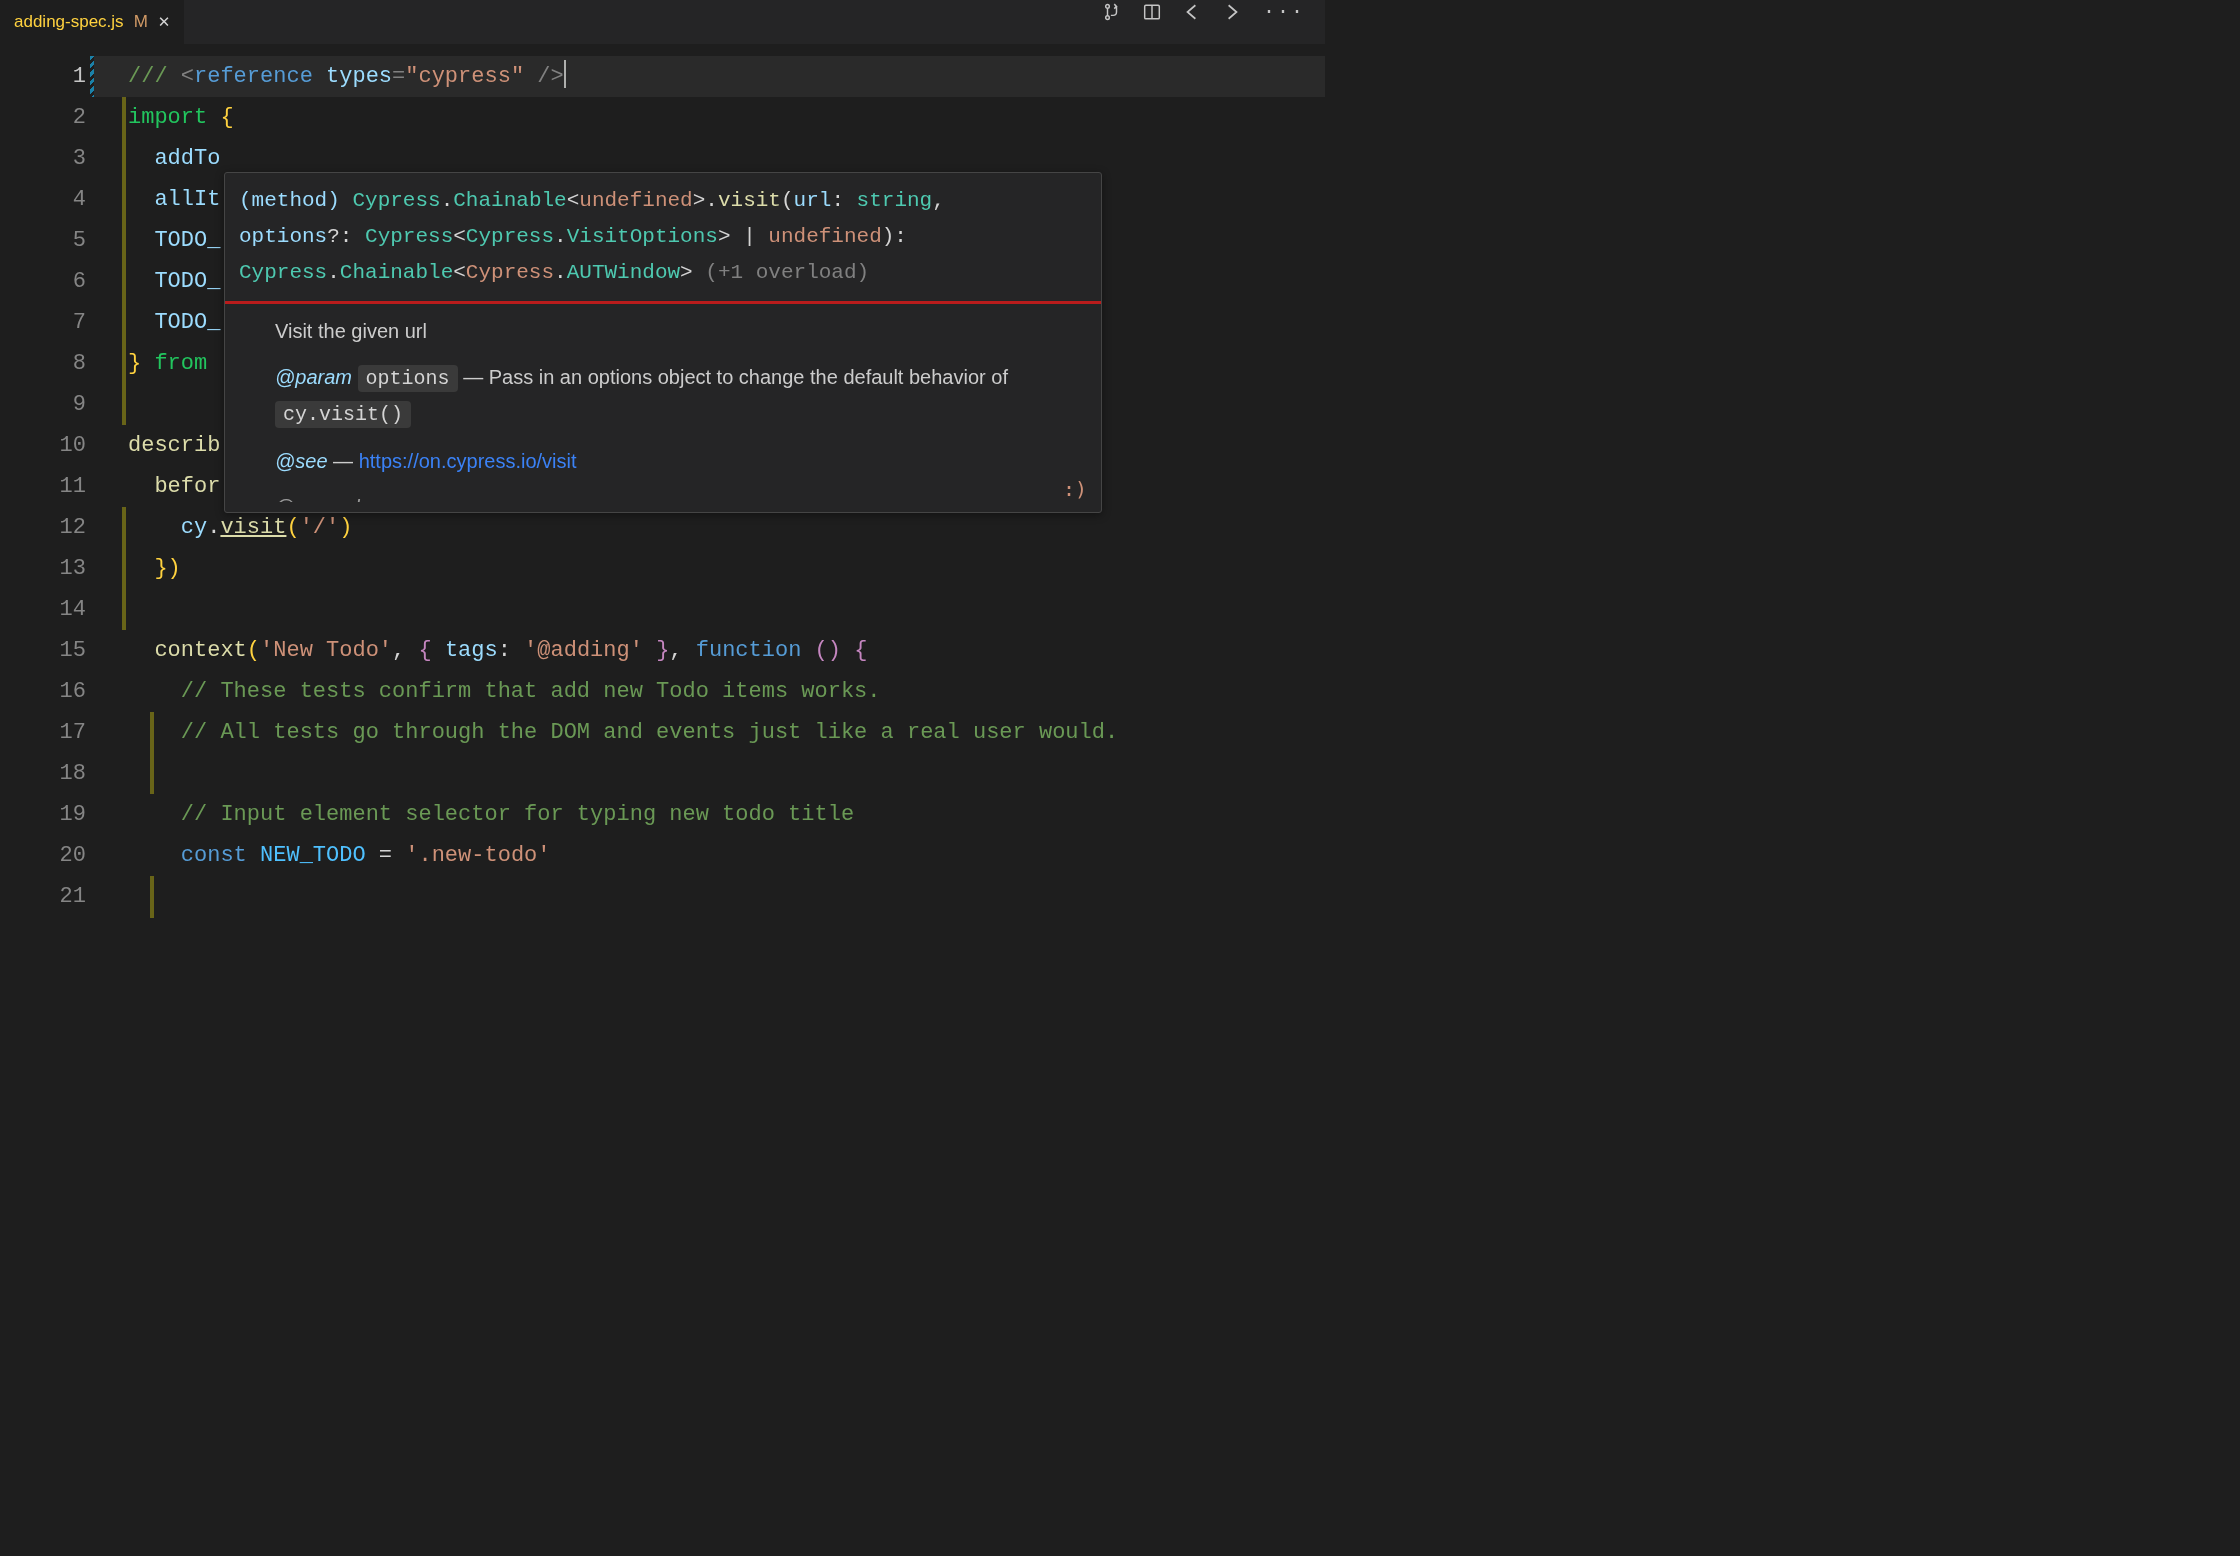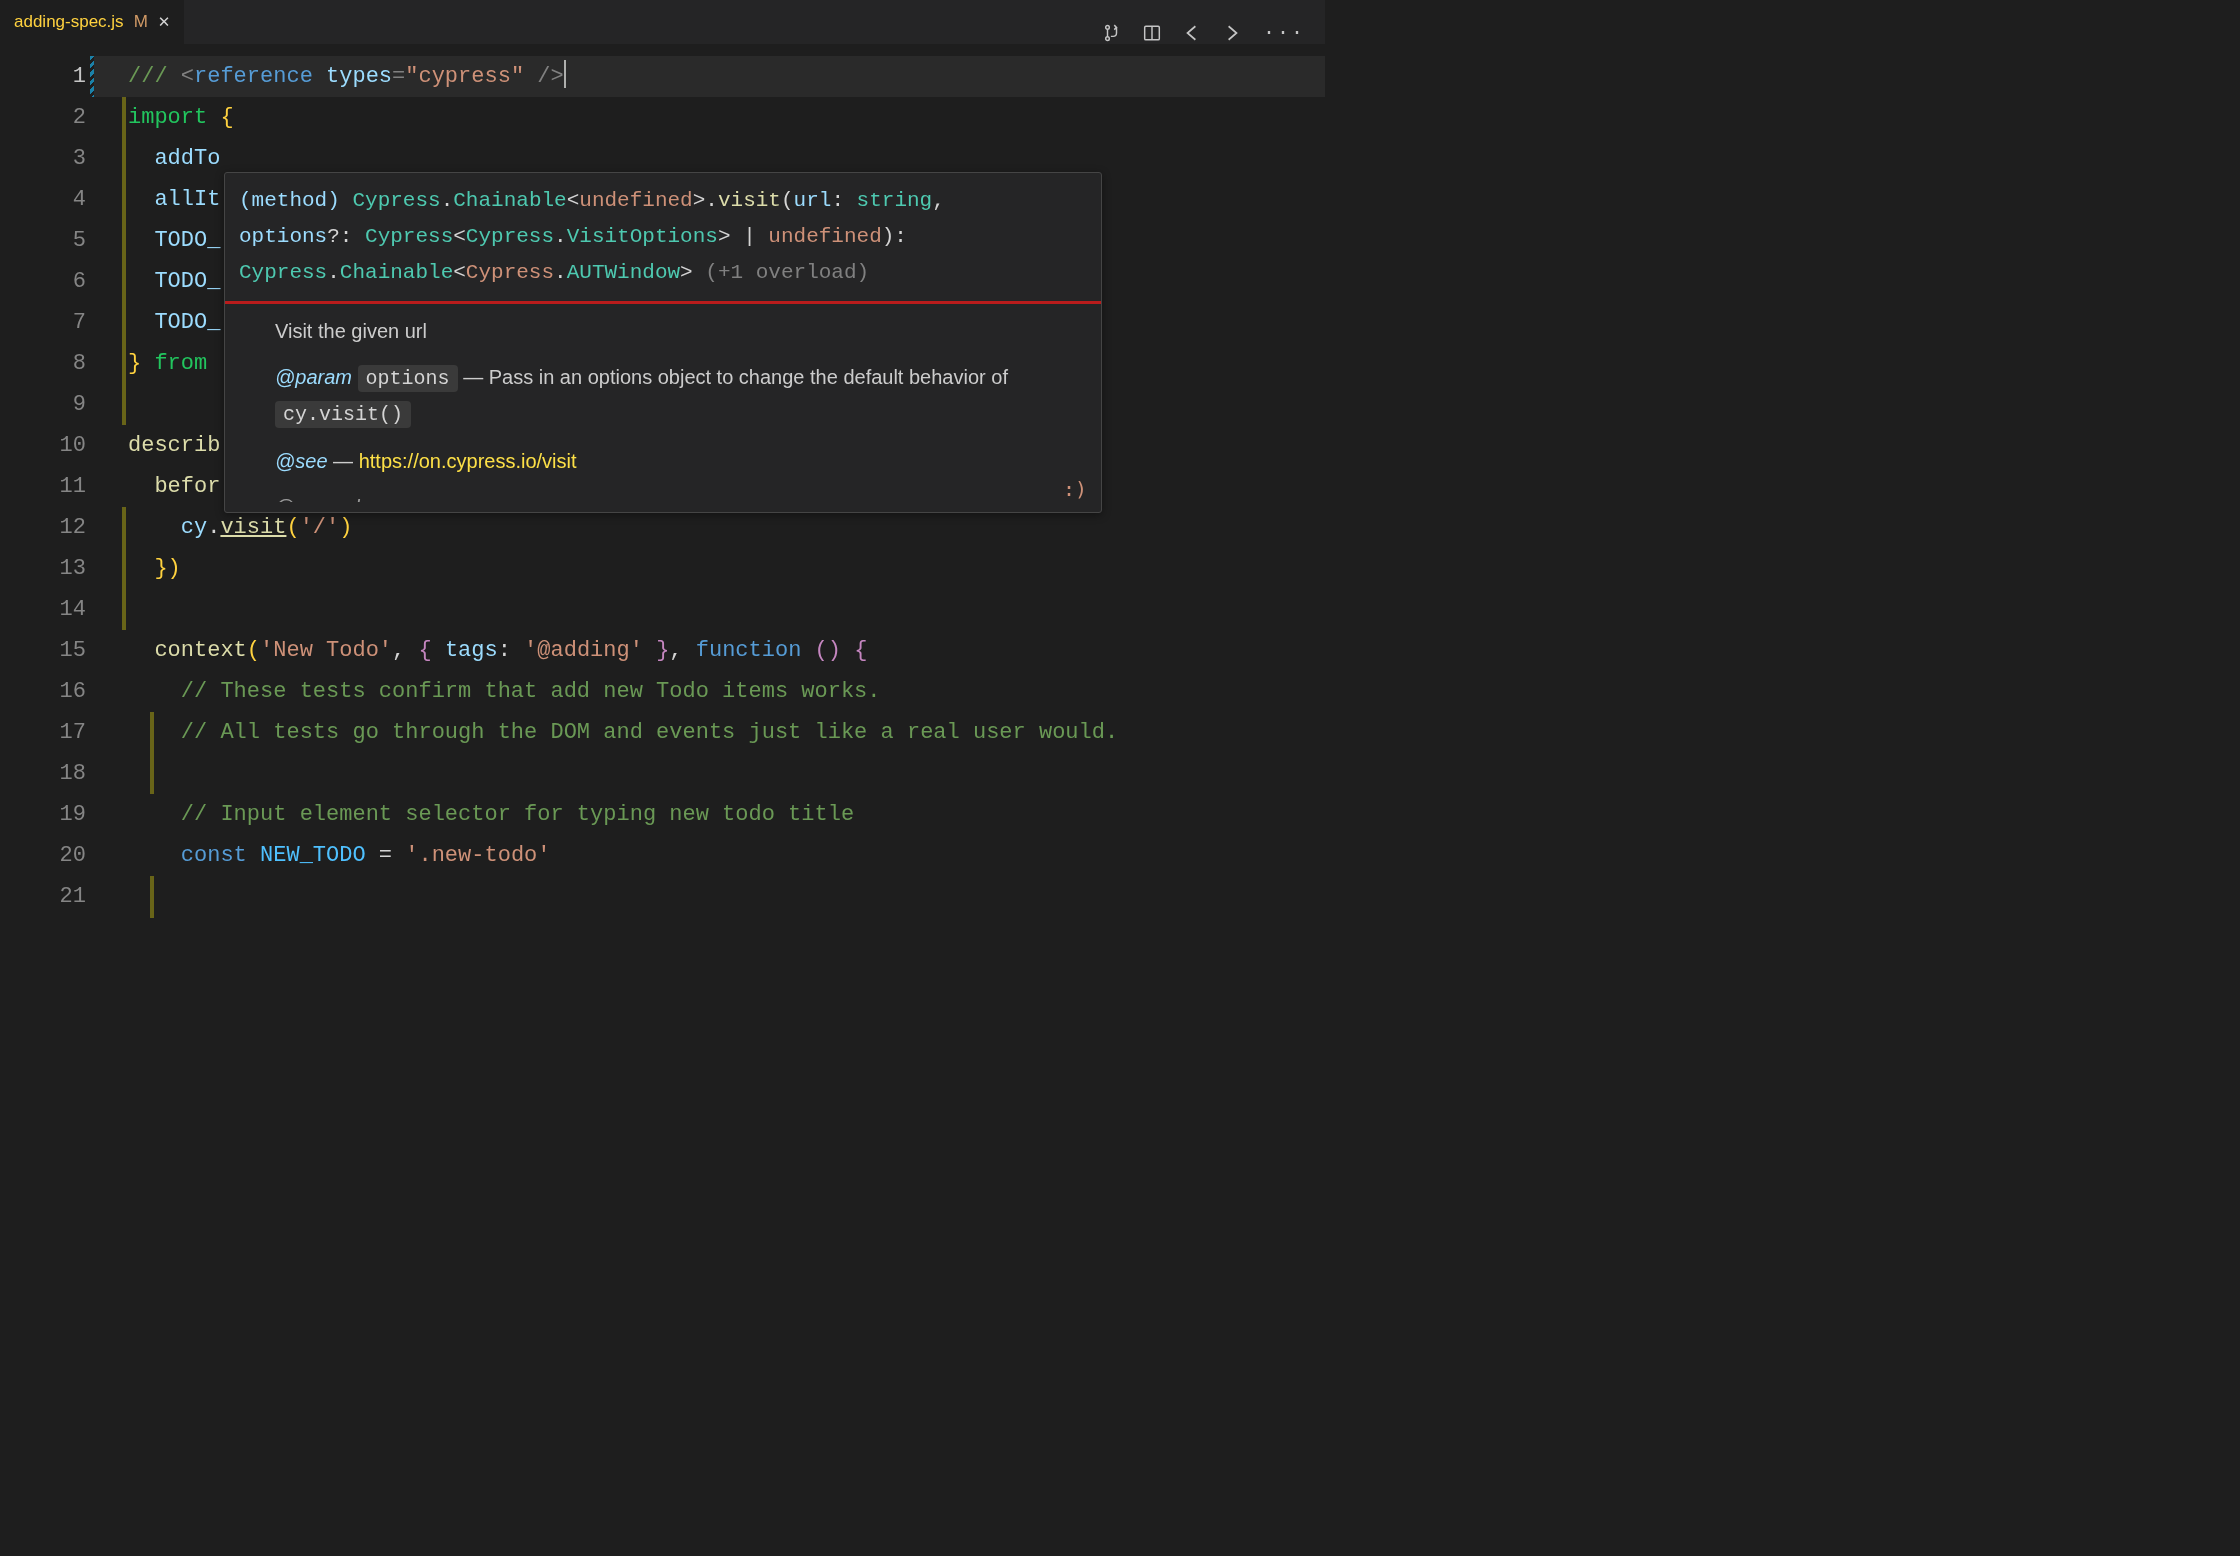--- a/index.html
+++ b/index.html
@@ -9,21 +9,21 @@
       font-family: 'Consolas', 'Courier New', monospace;
       font-size: 22px;
       overflow: hidden;
       width: 1325px;
       height: 918px;
     }
     .tab-bar {
       background: #252526;
       height: 44px;
       display: flex;
-      align-items: flex-end;
+      align-items: flex-start;
       justify-content: space-between;
       padding: 0 10px 0 0;
     }
     .tab-left { display: flex; align-items: center; height: 100%; }
     .tab {
       display: flex;
       align-items: center;
       gap: 10px;
       padding: 0 14px;
       height: 100%;
@@ -122,21 +122,21 @@
     .hover-doc p { margin-bottom: 12px; }
     .hover-doc .tag { font-style: italic; color: #9cdcfe; }
     .hover-doc code {
       background: #3a3a3a;
       padding: 2px 8px;
       border-radius: 4px;
       font-family: 'Consolas','Courier New',monospace;
       font-size: 20px;
       color: #d4d4d4;
     }
-    .hover-doc a { color: #fde047; text-decoration: none; }
+    .hover-doc a { color: #3b82f6; text-decoration: none; }
     .hover-doc .truncated { opacity: 0.7; font-style: italic; }
     .bf-smiley {
       position: absolute;
       right: 14px;
       bottom: 6px;
       color: #ce9178;
       font-family: monospace;
       font-size: 20px;
     }
     .underline { text-decoration: underline; }

